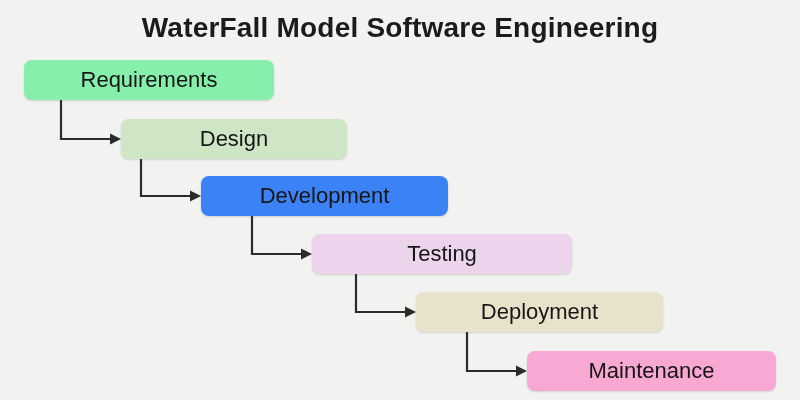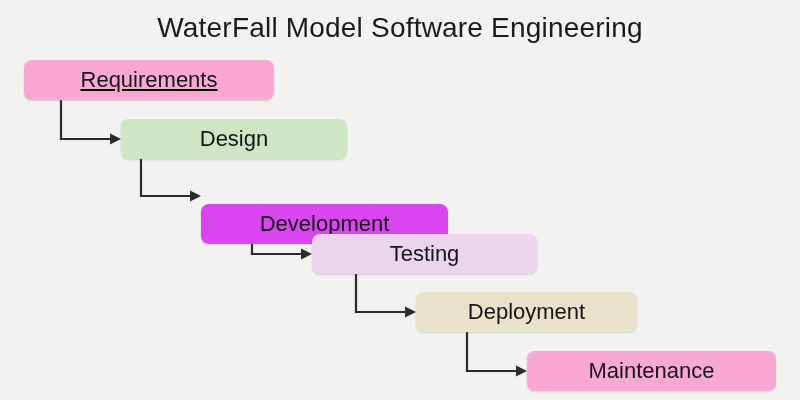--- a/index.html
+++ b/index.html
@@ -14,21 +14,21 @@
     overflow: hidden;
     font-family: "Liberation Sans", sans-serif;
   }
   .diagram-title {
     position: absolute;
     top: 12px;
     left: 0;
     width: 800px;
     text-align: center;
     font-size: 28px;
-    font-weight: 400;
+    font-weight: 700;
     color: #1b1b1b;
     letter-spacing: 0.2px;
   }
   .stage {
     position: absolute;
     height: 40px;
     border-radius: 8px;
     display: flex;
     align-items: center;
     justify-content: center;
@@ -37,22 +37,22 @@
   .stage-label {
     font-size: 22px;
     font-weight: 500;
     color: #161616;
     white-space: nowrap;
   }
   
   .s0 { left: 24px;  top: 60px;  width: 250px; }
   .s1 { left: 121px; top: 119px; width: 226px; }
   .s2 { left: 201px; top: 176px; width: 247px; }
-  .s3 { left: 312px; top: 234px; width: 225px; }
-  .s4 { left: 416px; top: 292px; width: 221px; }
+  .s3 { left: 312px; top: 234px; width: 260px; }
+  .s4 { left: 416px; top: 292px; width: 247px; }
   .s5 { left: 527px; top: 351px; width: 249px; }
   #arrows {
     position: absolute;
     left: 0; top: 0;
     width: 800px; height: 400px;
     pointer-events: none;
   }
 </style>
 </head>
 <body style="background: rgb(242, 242, 241);">
@@ -65,27 +65,27 @@
     <path d="M141 159 L141 196 L190 196" fill="none" stroke="#2b2b2b" stroke-width="2.2"></path>
     <polygon points="190,190.5 201,196 190,201.5" fill="#2b2b2b"></polygon>
     <path d="M252 216 L252 254 L301 254" fill="none" stroke="#2b2b2b" stroke-width="2.2"></path>
     <polygon points="301,248.5 312,254 301,259.5" fill="#2b2b2b"></polygon>
     <path d="M356 274 L356 312 L405 312" fill="none" stroke="#2b2b2b" stroke-width="2.2"></path>
     <polygon points="405,306.5 416,312 405,317.5" fill="#2b2b2b"></polygon>
     <path d="M467 332 L467 371 L516 371" fill="none" stroke="#2b2b2b" stroke-width="2.2"></path>
     <polygon points="516,365.5 527,371 516,376.5" fill="#2b2b2b"></polygon>
   </svg>
 
-<div class="stage s0" style="background: #f9a8d4; text-decoration: underline;">
+<div class="stage s0" style="background: #86efac;">
   <span class="stage-label" style="color: rgb(22, 22, 22);">Requirements</span>
 </div>
 <div class="stage s1" style="background: rgb(207, 230, 196);">
   <span class="stage-label" style="color: rgb(22, 22, 22);">Design</span>
 </div>
-<div class="stage s2" style="background: #d946ef; margin-top: 28px;">
+<div class="stage s2" style="background: #3b82f6;">
   <span class="stage-label" style="color: rgb(22, 22, 22);">Development</span>
 </div>
 <div class="stage s3" style="background: rgb(236, 213, 236);">
   <span class="stage-label" style="color: rgb(22, 22, 22);">Testing</span>
 </div>
 <div class="stage s4" style="background: rgb(233, 226, 202);">
   <span class="stage-label" style="color: rgb(22, 22, 22);">Deployment</span>
 </div>
 <div class="stage s5" style="background: #f9a8d4;">
   <span class="stage-label" style="color: rgb(22, 22, 22);">Maintenance</span>

